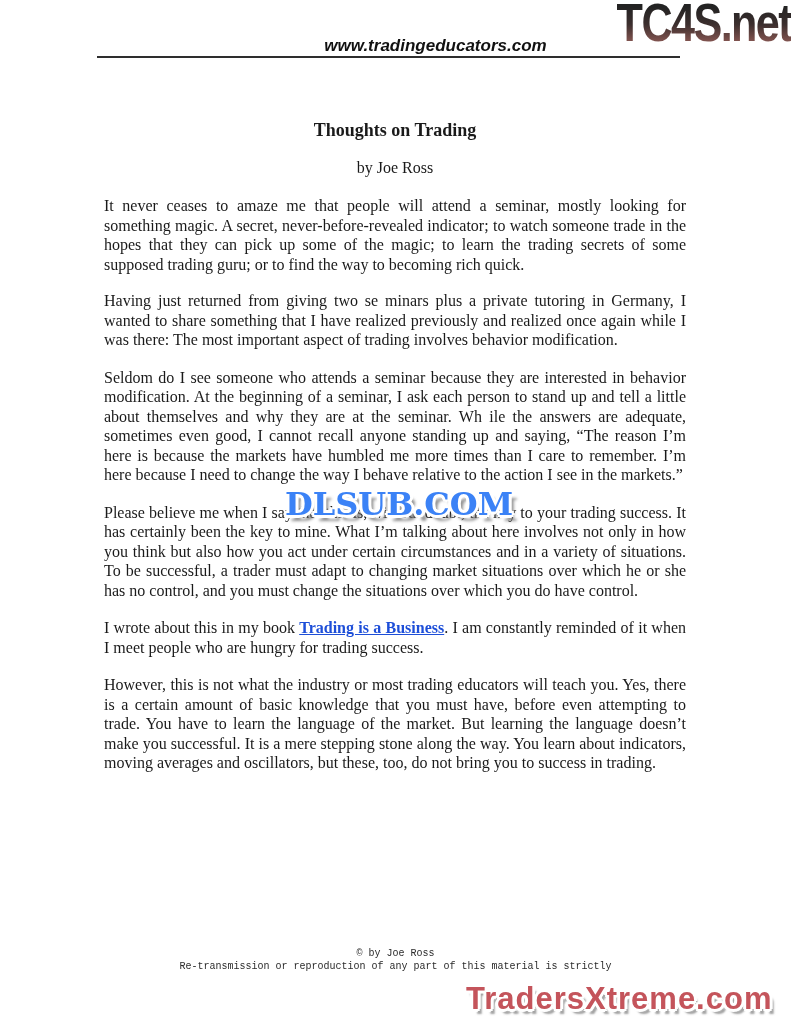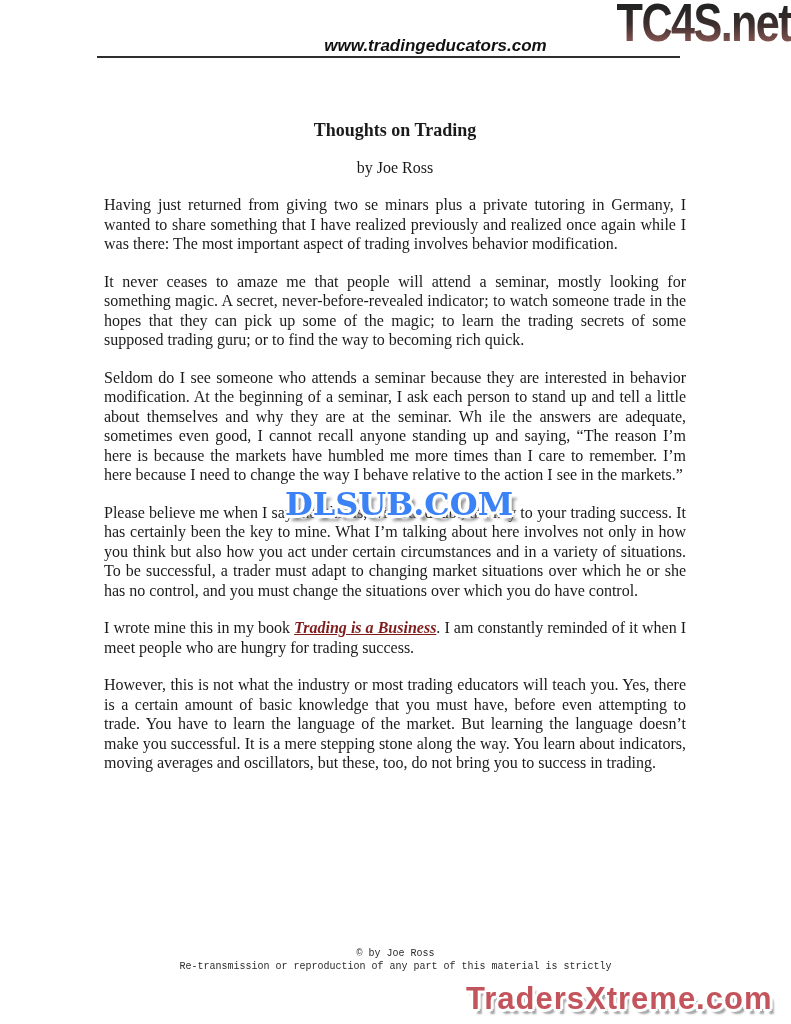--- a/index.html
+++ b/index.html
@@ -73,24 +73,23 @@
   }
   .content .byline {
     margin: 10px;
     font-size: 16px;
     line-height: 20px;
     text-align: center;
   }
   .content p.para { margin: 18px 0 0 0; }
   .content p.para.first { margin-top: 17px; }
   .content a.book-link {
-    color: #7f1d1d;
+    color: #1d4ed8;
     font-weight: bold;
     text-decoration: underline;
-    font-style: italic;
   }
 
   
   .watermark {
     position: absolute;
     left: 243px;
     top: 480px;
     width: 312px;
     text-align: center;
     font-family: "DejaVu Serif", serif;
@@ -145,25 +144,25 @@
 <div class="page">
 
   <div class="site-logo">TC4S.net</div>
   <div class="header-url">www.tradingeducators.com</div>
   <div class="header-rule"></div>
 
   <div class="content">
     <h1>Thoughts on Trading</h1>
     <div class="byline">by Joe Ross</div>
 
+    <p class="para">It never ceases to amaze me that people will attend a seminar, mostly looking for something magic. A secret, never-before-revealed indicator; to watch someone trade in the hopes that they can pick up some of the magic; to learn the trading secrets of some supposed trading guru; or to find the way to becoming rich quick.</p>
     <p class="para first">Having just returned from giving two se minars plus a private tutoring in Germany, I wanted to share something that I have realized previously and realized once again while I was there: The most important aspect of trading involves behavior modification.</p>
-    <p class="para">It never ceases to amaze me that people will attend a seminar, mostly looking for something magic. A secret, never-before-revealed indicator; to watch someone trade in the hopes that they can pick up some of the magic; to learn the trading secrets of some supposed trading guru; or to find the way to becoming rich quick.</p>
     <p class="para">Seldom do I see someone who attends a seminar because they are interested in behavior modification. At the beginning of a seminar, I ask each person to stand up and tell a little about themselves and why they are at the seminar. Wh ile the answers are adequate, sometimes even good, I cannot recall anyone standing up and saying, “The reason I’m here is because the markets have humbled me more times than I care to remember. I’m here because I need to change the way I behave relative to the action I see in the markets.”</p>
     <p class="para">Please believe me when I say that this is, without doubt, the key to your trading success. It has certainly been the key to mine. What I’m talking about here involves not only in how you think but also how you act under certain circumstances and in a variety of situations. To be successful, a trader must adapt to changing market situations over which he or she has no control, and you must change the situations over which you do have control.</p>
-    <p class="para"><span>I wrote mine this in my book </span><a href="#" class="book-link">Trading is a Business</a><span>. I am constantly reminded of it when I meet people who are hungry for trading success.</span></p>
+    <p class="para"><span>I wrote about this in my book </span><a href="#" class="book-link">Trading is a Business</a><span>. I am constantly reminded of it when I meet people who are hungry for trading success.</span></p>
     <p class="para">However, this is not what the industry or most trading educators will teach you. Yes, there is a certain amount of basic knowledge that you must have, before even attempting to trade. You have to learn the language of the market. But learning the language doesn’t make you successful. It is a mere stepping stone along the way. You learn about indicators, moving averages and oscillators, but these, too, do not bring you to success in trading.</p>
   </div>
 
   <div class="watermark">DLSUB.COM</div>
 
   <div class="footer">
     <div>© by Joe Ross</div>
     <div>Re-transmission or reproduction of any part of this material is strictly</div>
   </div>
 

